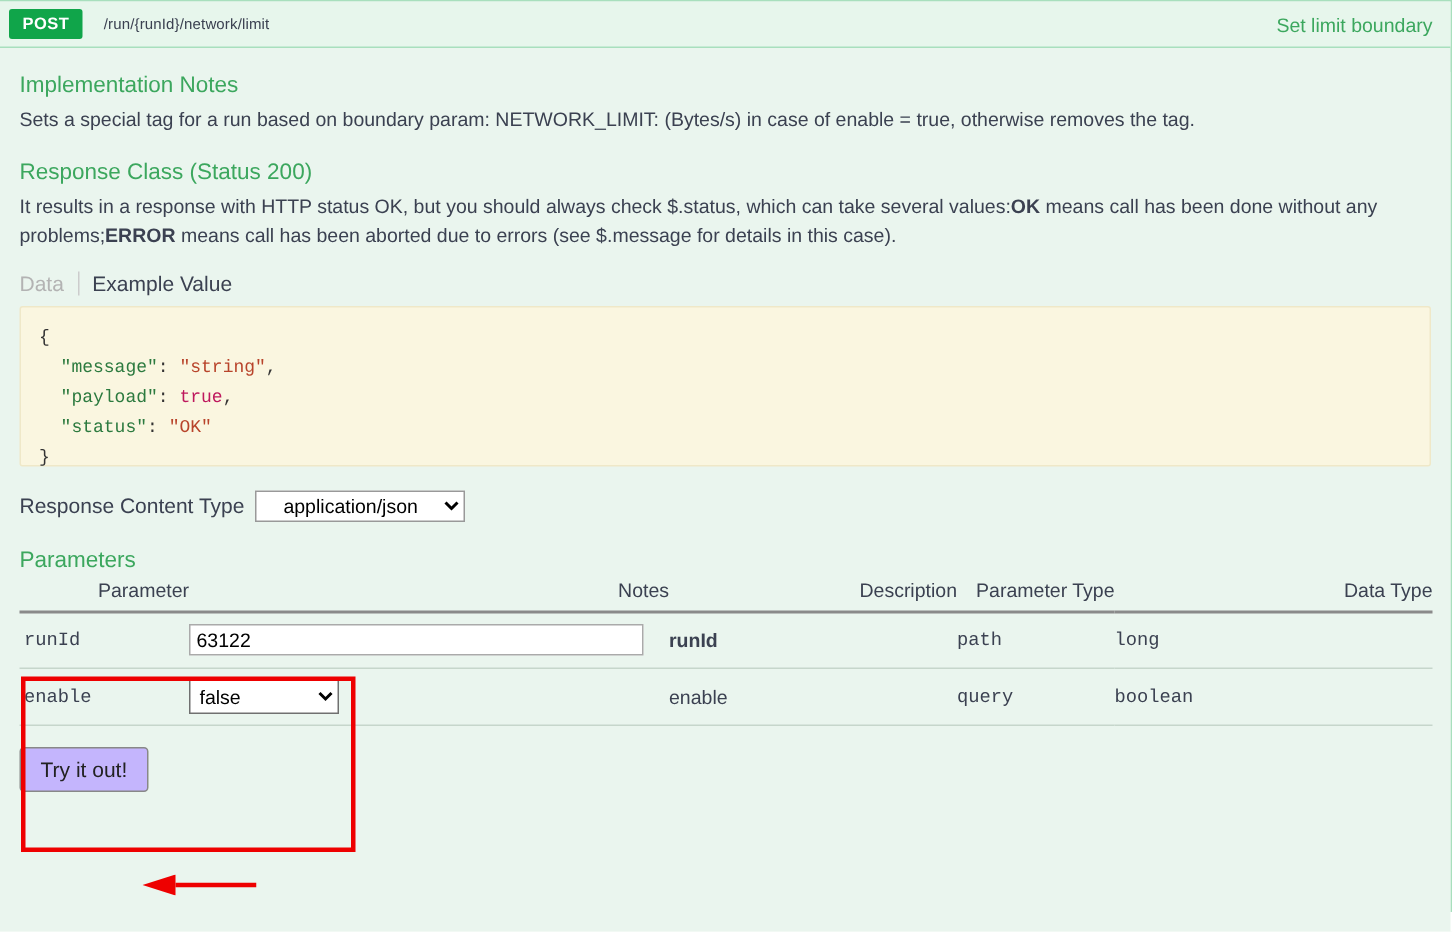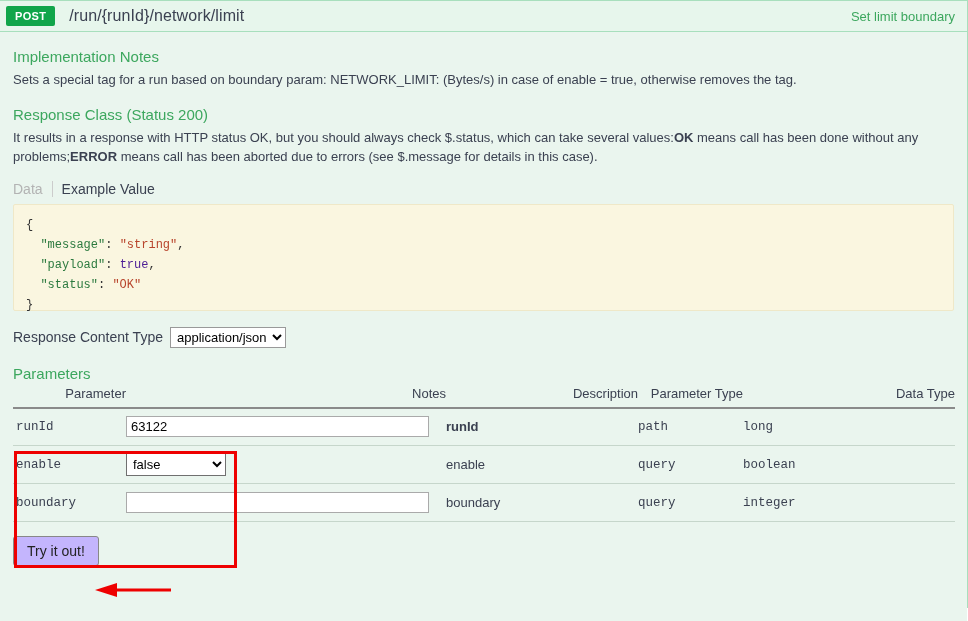--- a/index.html
+++ b/index.html
@@ -35,21 +35,21 @@
     color: #ffffff;
     font-size: 11px;
     font-weight: bold;
     letter-spacing: .3px;
     padding: 5px 9px 4px;
     border-radius: 2px;
     line-height: 1;
   }
   .op-path {
     margin-left: 14px;
-    font-size: 16px;
+    font-size: 10px;
     color: #3b4151;
     letter-spacing: .1px;
   }
   .op-summary {
     margin-left: auto;
     font-size: 13px;
     color: #3ca75e;
   }
 
   
@@ -104,36 +104,36 @@
     margin: 0;
     font-family: "Liberation Mono", monospace;
     font-size: 12px;
     line-height: 20px;
     color: #333333;
     white-space: pre;
     height: 107px;
   }
   .tok-key   { color: #2c7a3f; }
   .tok-str   { color: #b8442b; }
-  .tok-bool  { color: #4c1d95; }
+  .tok-bool  { color: #be185d; }
   .tok-punct { color: #333333; }
 
   
   .content-type-row {
     display: flex;
     align-items: center;
     margin: 16px 0 0 0;
     font-size: 14px;
     color: #3b4151;
   }
   .content-type-row select {
     margin-left: 7px;
     font-family: "Liberation Sans", sans-serif;
     font-size: 13px;
-    padding: 1px 2px;
+    padding: 1px 14px;
     border: 1px solid #999999;
     background: #ffffff;
     color: #000000;
   }
 
   
   table.params {
     width: 942px;
     border-collapse: collapse;
     font-size: 13px;
@@ -304,29 +304,20 @@
           <td class="c-param">enable</td>
           <td>
             <select class="param-select">
               <option>false</option>
             </select>
           </td>
           <td class="c-desc">enable</td>
           <td class="c-ptype">query</td>
           <td class="c-dtype">boolean</td>
         </tr>
-        <tr>
-          <td class="c-param">boundary</td>
-          <td>
-            <input class="param-input" type="text" value="" style="">
-          </td>
-          <td class="c-desc">boundary</td>
-          <td class="c-ptype">query</td>
-          <td class="c-dtype">integer</td>
-        </tr>
       </tbody>
     </table>
 
     <div class="submit-row">
       <button class="try-out">Try it out!</button>
     </div>
 
   </div>
 
   <div class="annot-box"></div>

